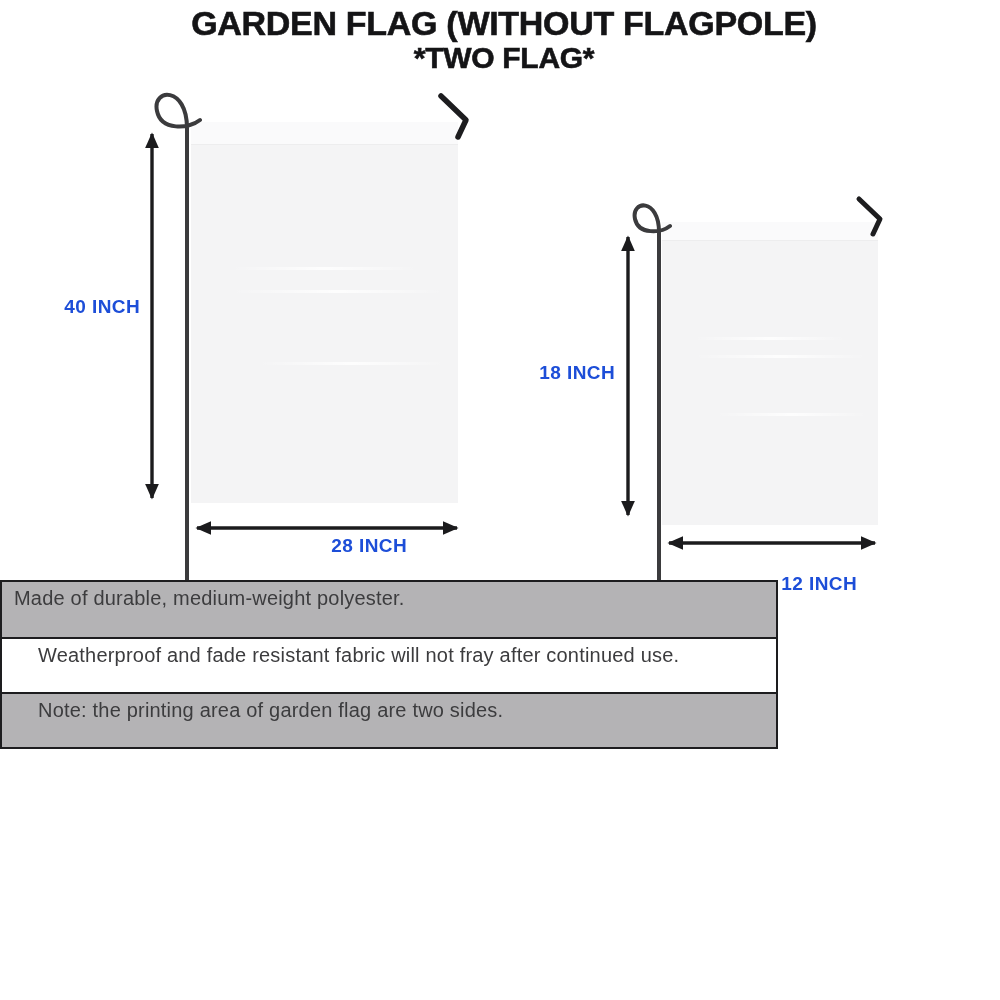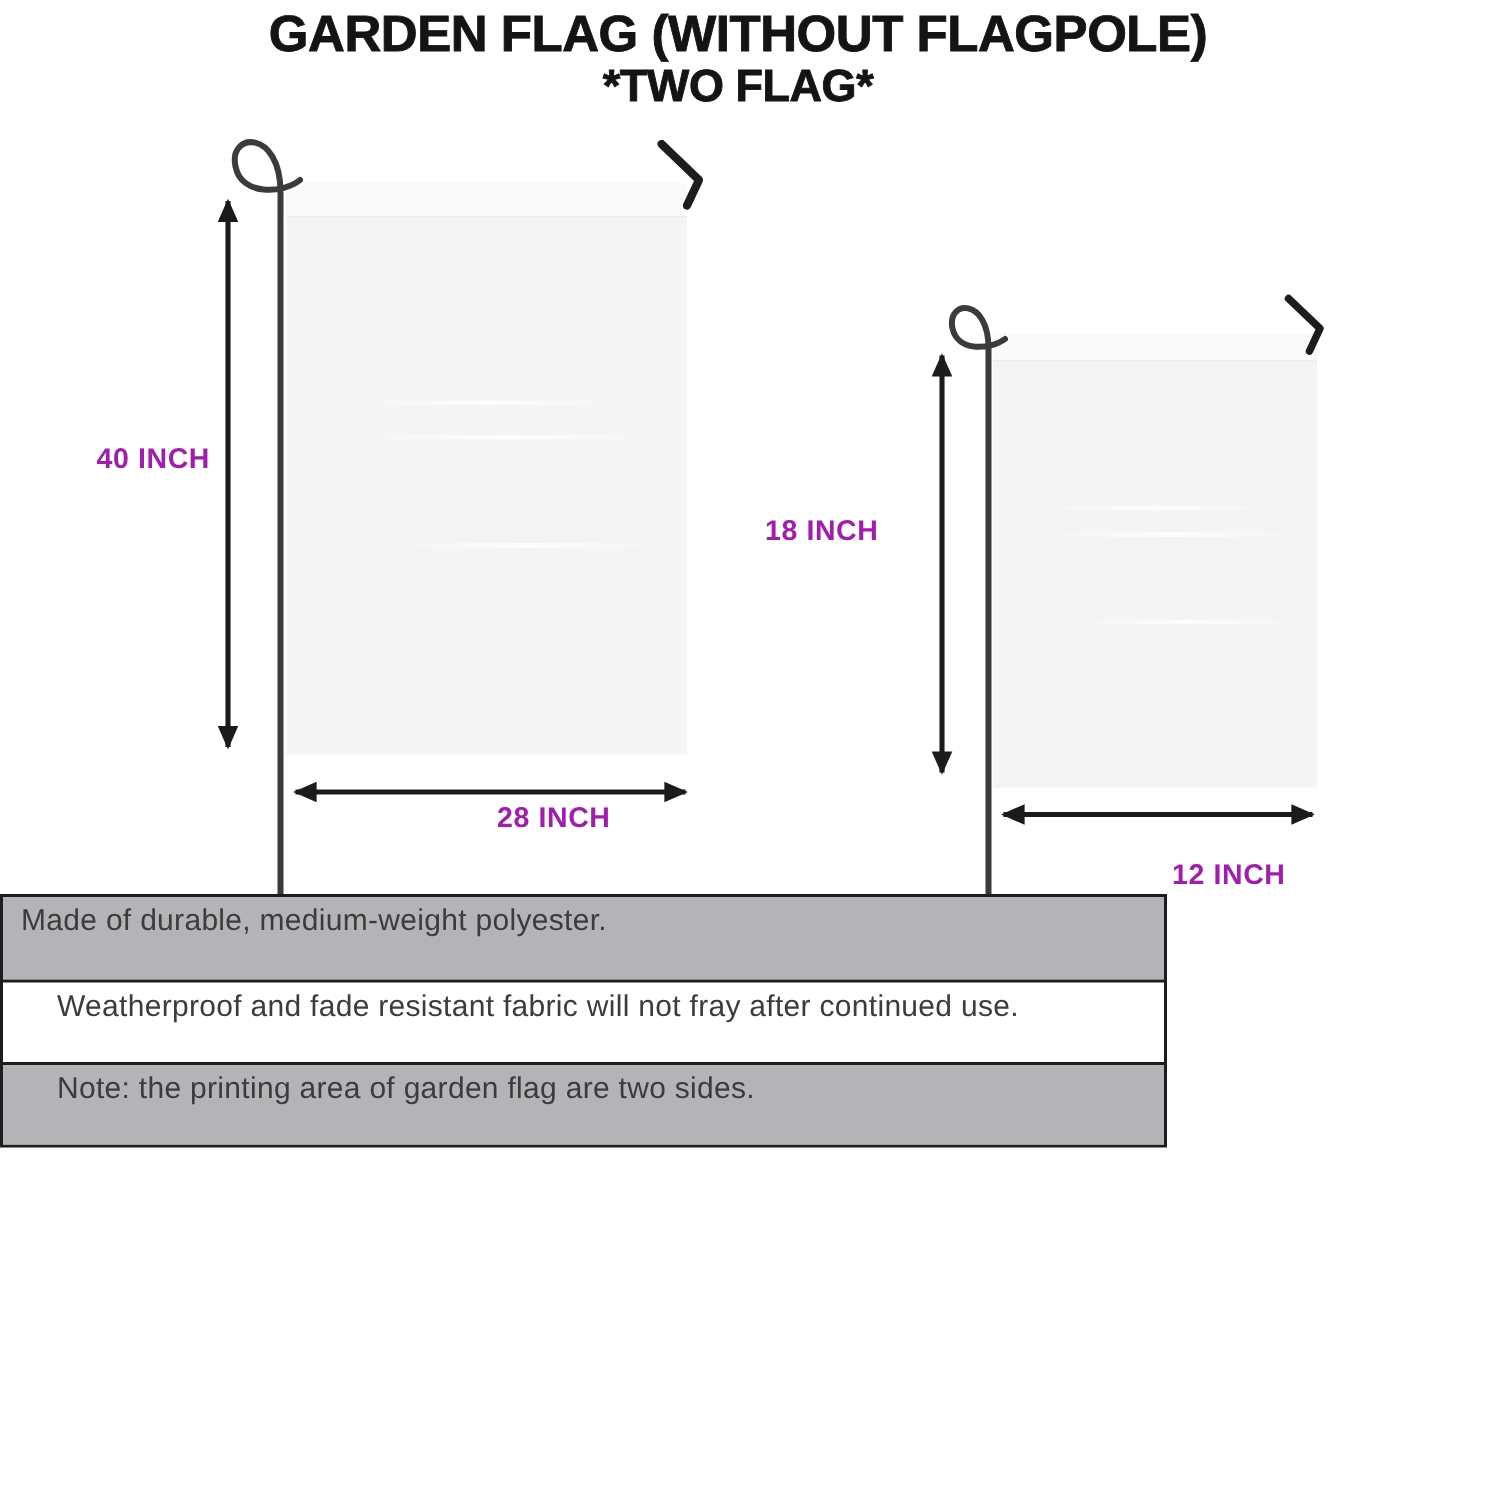--- a/index.html
+++ b/index.html
@@ -2,21 +2,21 @@
 <html><head>
 <meta charset="utf-8">
 <style>
   html,body{margin:0;padding:0;background:#ffffff;}
   .canvas{
     position:relative;width:1000px;height:1000px;background:#ffffff;
     font-family:"Liberation Sans","DejaVu Sans",sans-serif;overflow:hidden;
   }
   
   .title{
-    position:absolute;left:0;top:4px;width:984px;text-align:center;
+    position:absolute;left:12px;top:4px;width:984px;text-align:center;
     color:#141416;font-weight:800;-webkit-text-stroke:.6px #141416;
     letter-spacing:-.3px;
   }
   .title .l1{font-size:34px;line-height:38px;}
   .title .l2{font-size:30px;line-height:31px;}
   
   .flag{
     position:absolute;background:#f4f4f5;
   }
   .flag .sleeve{
@@ -30,30 +30,30 @@
   .flag .crease1{top:38%;}
   .flag .crease2{top:44%;width:80%;}
   .flag .crease3{top:63%;left:25%;}
   .flag-large{left:191px;top:122px;width:267px;height:381px;}
   .flag-small{left:662px;top:222px;width:216px;height:303px;}
   .flag-small .sleeve{height:18px;}
   
   .overlay{position:absolute;left:0;top:0;width:1000px;height:1000px;pointer-events:none;}
   
   .dim{
-    position:absolute;font-size:19px;font-weight:bold;color:#a21caf;
+    position:absolute;font-size:19px;font-weight:bold;color:#1d4ed8;
     letter-spacing:.4px;line-height:22px;white-space:nowrap;
   }
   .dim-40{left:30px;top:296px;width:110px;text-align:right;}
   .dim-28{left:237px;top:535px;width:170px;text-align:right;}
-  .dim-18{left:510px;top:344px;width:105px;}
+  .dim-18{left:510px;top:362px;width:105px;text-align:right;}
   .dim-12{left:687px;top:550px;width:170px;text-align:right;margin-top:23px;}
   
   .features{
-    position:absolute;left:0;top:596px;width:778px;
+    position:absolute;left:0;top:580px;width:778px;
     border:2px solid #1d1d1f;box-sizing:border-box;
   }
   .feature-row{
     height:55px;box-sizing:border-box;
     padding:5px 12px 0 12px;font-size:20px;color:#3c3c3e;
     letter-spacing:.2px;
   }
   .feature-row + .feature-row{border-top:2px solid #1d1d1f;padding-left:36px;}
   .feature-row:nth-child(odd){background:#b4b3b5;}
   .feature-row:nth-child(even){background:#ffffff;}

